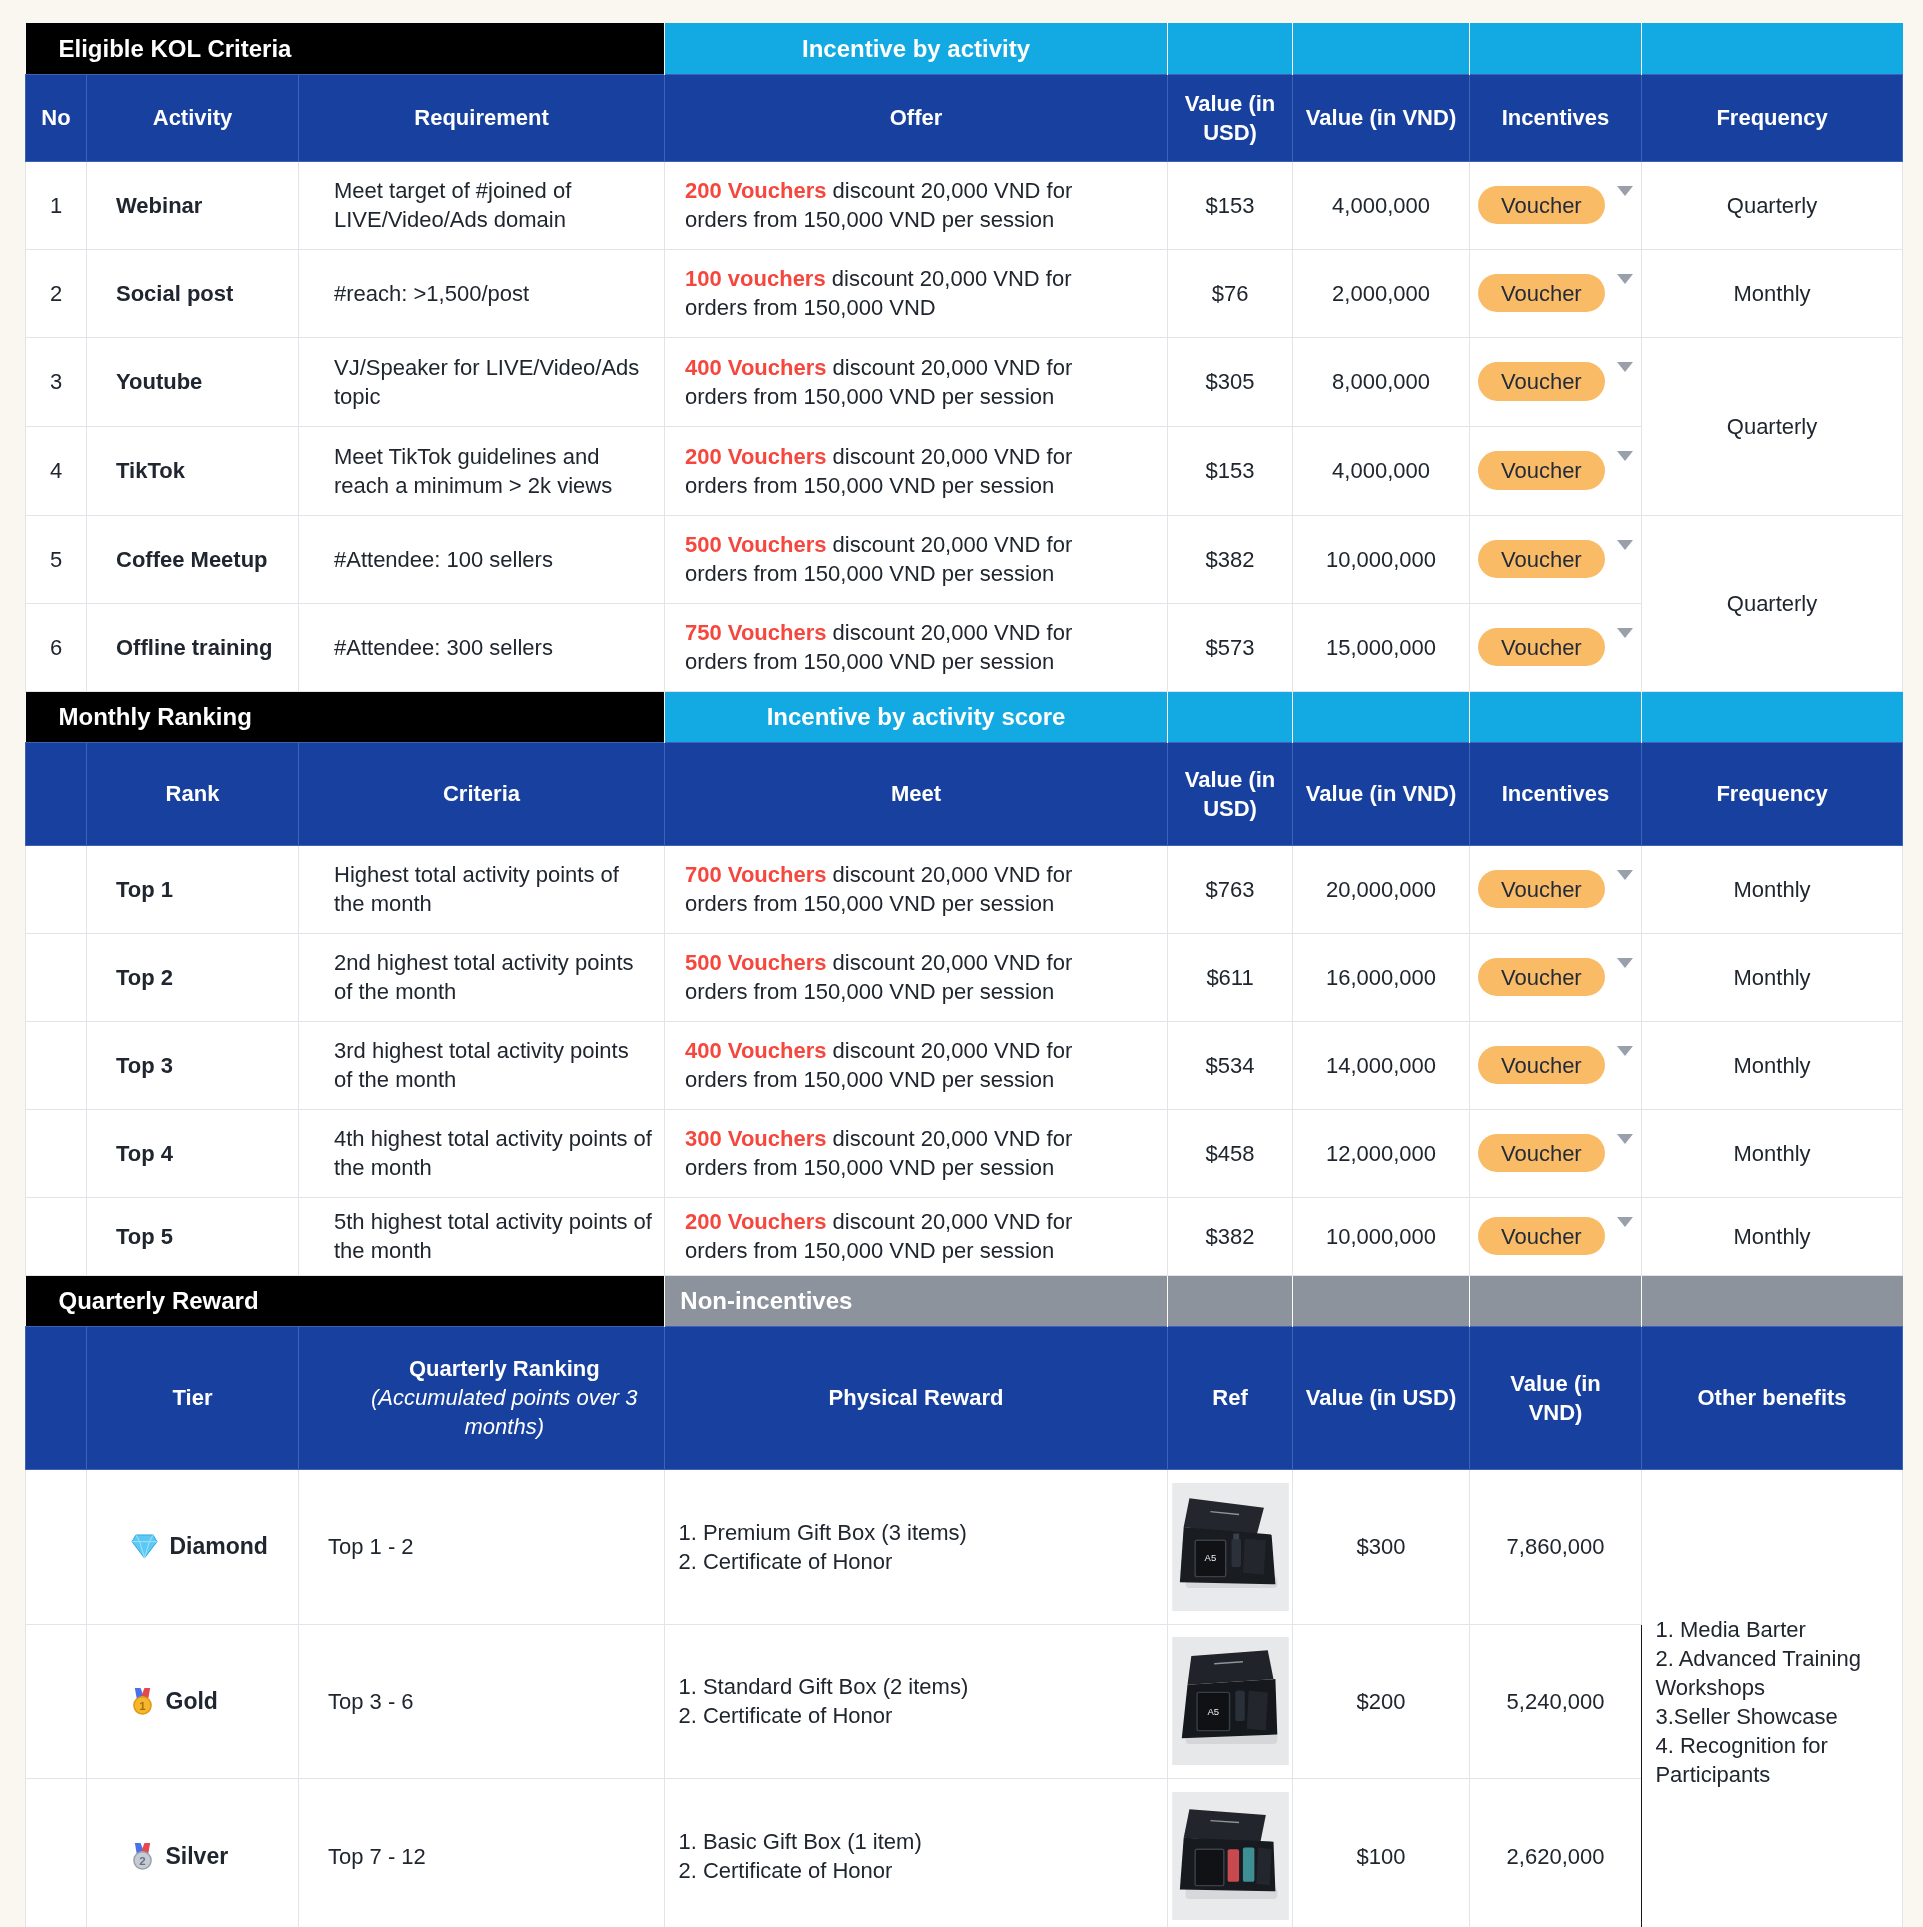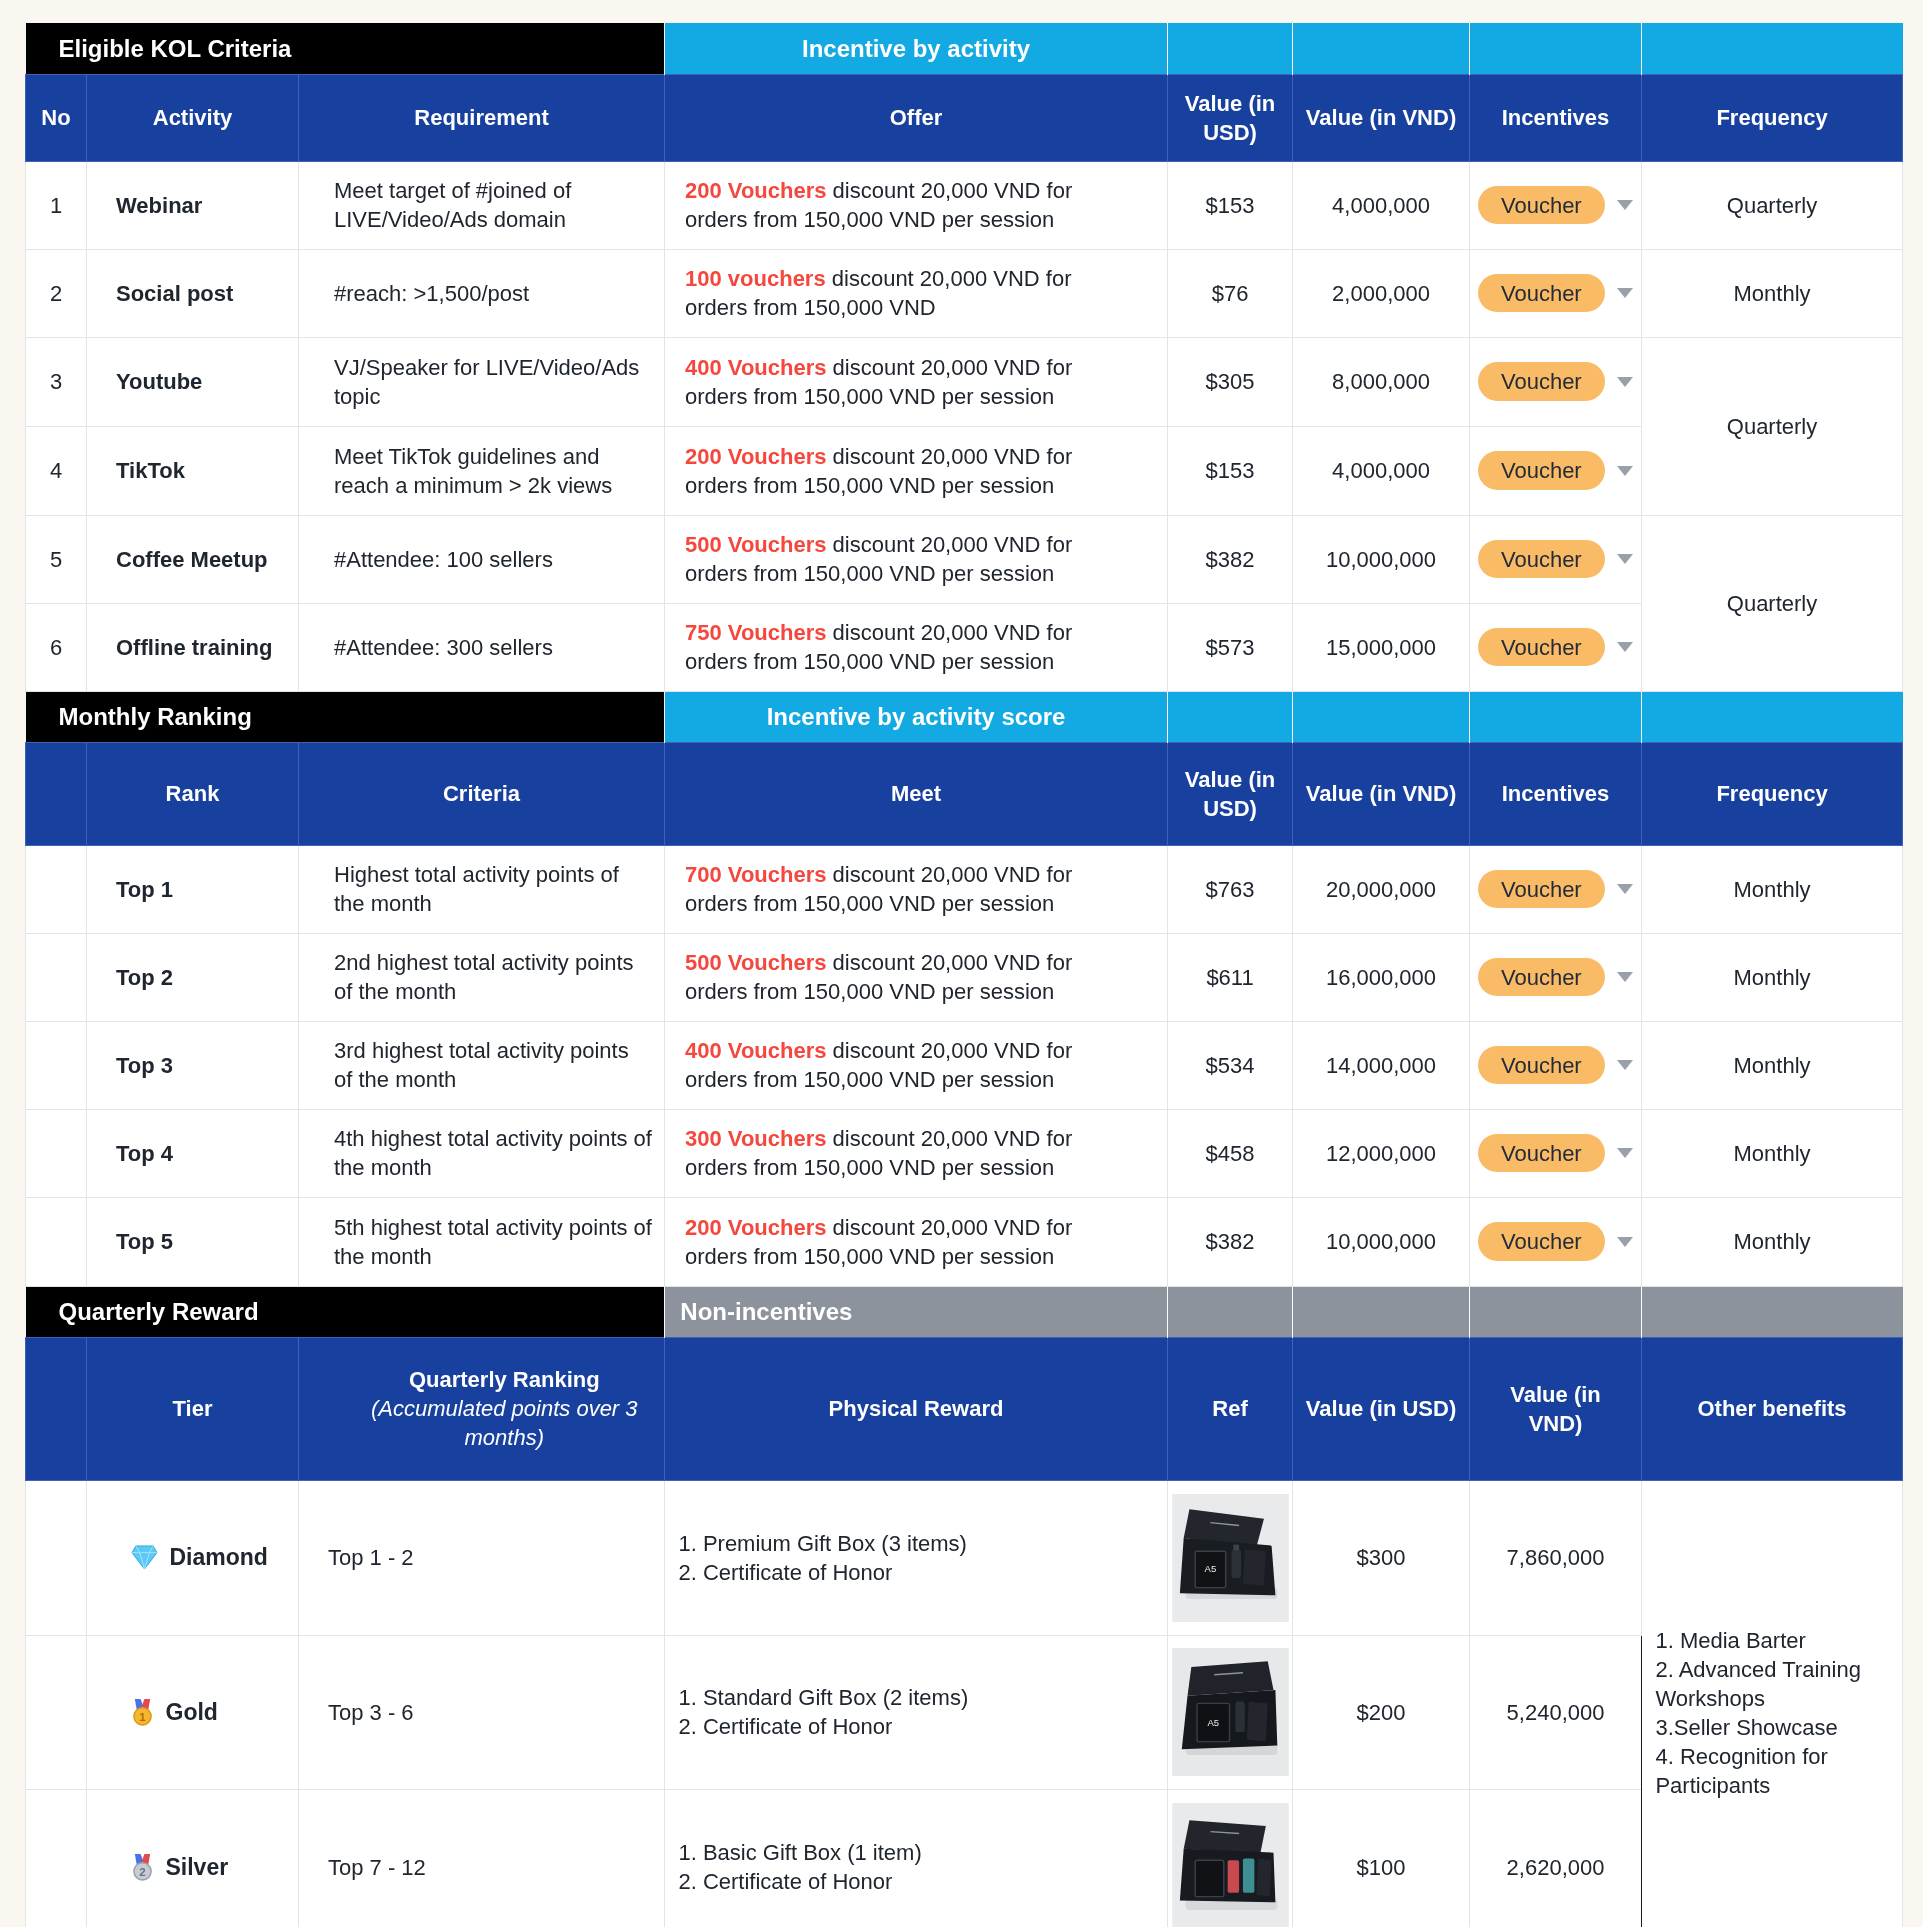--- a/index.html
+++ b/index.html
@@ -25,21 +25,21 @@
   .c{text-align:center;}
   .l{text-align:left;}
   .bold{font-weight:bold;}
   .padL30{padding-left:29px;}
   .padL24{padding-left:35px;}
   .offer{padding-left:20px;padding-right:67px;}
   .red{color:#F5473D;font-weight:bold;}
   
   .bL{border-left:1.9px solid #17191D !important;}
   
-  .chipwrap{display:flex;align-items:center;justify-content:center;gap:12.4px;}
+  .chipwrap{display:flex;align-items:flex-start;justify-content:center;gap:12.4px;}
   .chip{display:inline-block;background:#FABB66;color:#242B38;border-radius:955px;padding:5.7px 23px;font-size:22px;line-height:27px;}
   .tri{width:0;height:0;border-left:8.6px solid transparent;border-right:8.6px solid transparent;border-top:10.5px solid #99A0AA;}
   
   .rankhead{padding-left:57px;text-align:left;}
   .rankhead .it{font-style:italic;font-weight:normal;}
   .tiercell{display:flex;align-items:center;gap:11.5px;padding-left:32.5px;font-weight:bold;font-size:23px;}
   .reward{padding-left:13.4px;}
   .benefits{padding-left:13.4px;}
   .refcell{padding:0;text-align:center;}
   .photo{display:inline-block;vertical-align:middle;}
@@ -243,21 +243,21 @@
   <td class="c">$458</td>
   <td class="c">12,000,000</td>
   <td>
             <div class="chipwrap">
               <span class="chip">Voucher</span>
               <span class="tri"></span>
             </div>
           </td>
   <td class="c">Monthly</td>
 </tr>
-<tr style="height:89px">
+<tr style="height:78px">
   <td></td>
   <td class="l bold padL30">Top 5</td>
   <td class="l padL24">5th highest total activity points of the month</td>
   <td class="l offer bL"><span class="red">200 Vouchers</span><span> discount 20,000 VND for orders from 150,000 VND per session</span></td>
   <td class="c">$382</td>
   <td class="c">10,000,000</td>
   <td>
             <div class="chipwrap">
               <span class="chip">Voucher</span>
               <span class="tri"></span>

